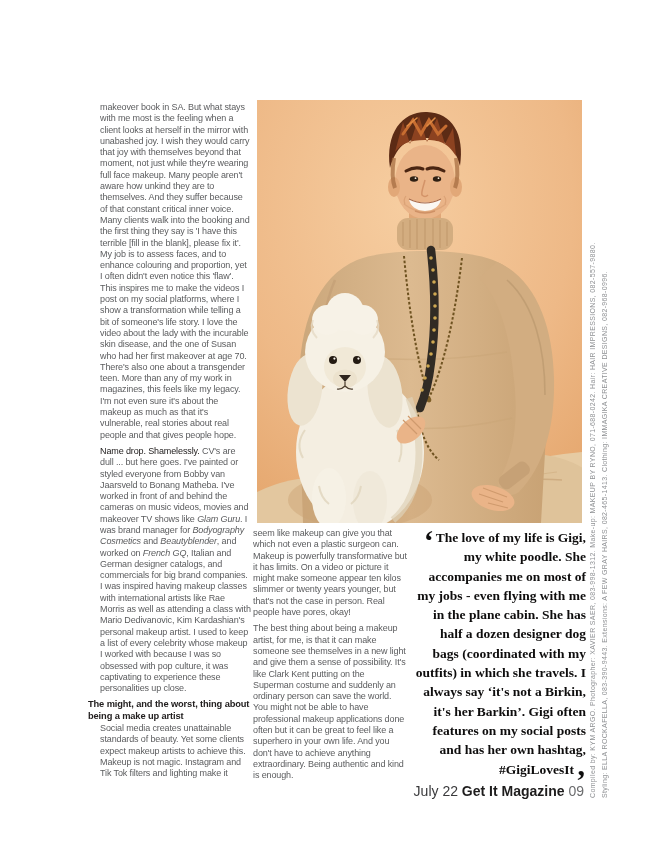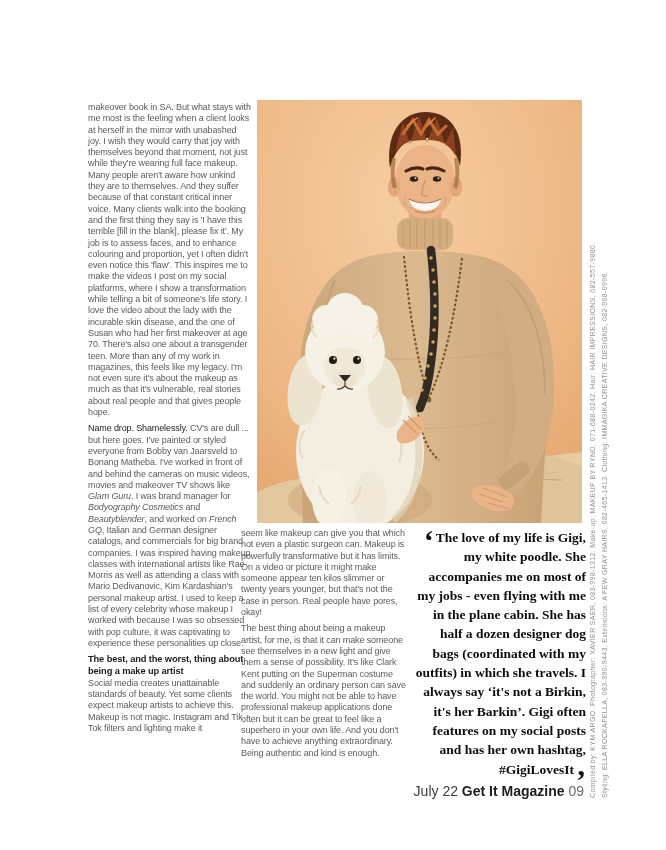--- a/index.html
+++ b/index.html
@@ -9,21 +9,21 @@
     font-family:"Liberation Sans",sans-serif;
   }
   
   .col{
     position:absolute;
     font-size:9px;line-height:11.3px;letter-spacing:-0.12px;
     color:#5b5c5e;text-align:left;
   }
   .col1{left:88px;top:102px;width:163px;}
   .col2{left:241px;top:528px;width:166px;}
-  .col p{margin:0 0 5px 0;}
+  .col p{margin:0 0 5px 12px;}
   .col .lead-in{color:#232020;font-weight:normal;}
   .col h3{
     margin:2px 0 1px 0;font-size:9.3px;line-height:11.3px;
     color:#232020;font-weight:bold;
   }
   .col i{}
   
   .photo{
     position:absolute;left:257px;top:100px;width:325px;height:423px;
     overflow:hidden;
@@ -58,21 +58,21 @@
   .footer .pagenum{color:#6a6b6d;}
 </style>
 </head>
 <body>
 
 <div class="page">
 
   <div class="col col1">
     <p>makeover book in SA. But what stays with me most is the feeling when a client looks at herself in the mirror with unabashed joy. I wish they would carry that joy with themselves beyond that moment, not just while they're wearing full face makeup. Many people aren't aware how unkind they are to themselves. And they suffer because of that constant critical inner voice. Many clients walk into the booking and the first thing they say is 'I have this terrible [fill in the blank], please fix it'. My job is to assess faces, and to enhance colouring and proportion, yet I often didn't even notice this 'flaw'. This inspires me to make the videos I post on my social platforms, where I show a transformation while telling a bit of someone's life story. I love the video about the lady with the incurable skin disease, and the one of Susan who had her first makeover at age 70. There's also one about a transgender teen. More than any of my work in magazines, this feels like my legacy. I'm not even sure it's about the makeup as much as that it's vulnerable, real stories about real people and that gives people hope.</p>
     <p><span class="lead-in">Name drop. Shamelessly.</span><span><span> CV's are dull ... but here goes. I've painted or styled everyone from Bobby van Jaarsveld to Bonang Matheba. I've worked in front of and behind the cameras on music videos, movies and makeover TV shows like </span><i>Glam Guru</i><span>. I was brand manager for </span><i>Bodyography Cosmetics</i><span> and </span><i>Beautyblender</i><span>, and worked on </span><i>French GQ</i><span>, Italian and German designer catalogs, and commercials for big brand companies. I was inspired having makeup classes with international artists like Rae Morris as well as attending a class with Mario Dedivanovic, Kim Kardashian's personal makeup artist. I used to keep a list of every celebrity whose makeup I worked with because I was so obsessed with pop culture, it was captivating to experience these personalities up close.</span></span></p>
-    <h3>The best, and the worst, thing about being a make up artist</h3>
+    <h3>The might, and the worst, thing about being a make up artist</h3>
     <p>Social media creates unattainable standards of beauty. Yet some clients expect makeup artists to achieve this. Makeup is not magic. Instagram and Tik Tok filters and lighting make it</p>
   </div>
 
   <div class="photo">
     <svg viewBox="0 0 325 423" preserveAspectRatio="none">
       <defs>
         <radialGradient id="pbg" cx="45%" cy="25%" r="95%">
           <stop offset="0" stop-color="#f6cda0"></stop>
           <stop offset="0.55" stop-color="#eeb987"></stop>
           <stop offset="1" stop-color="#e2a166"></stop>

